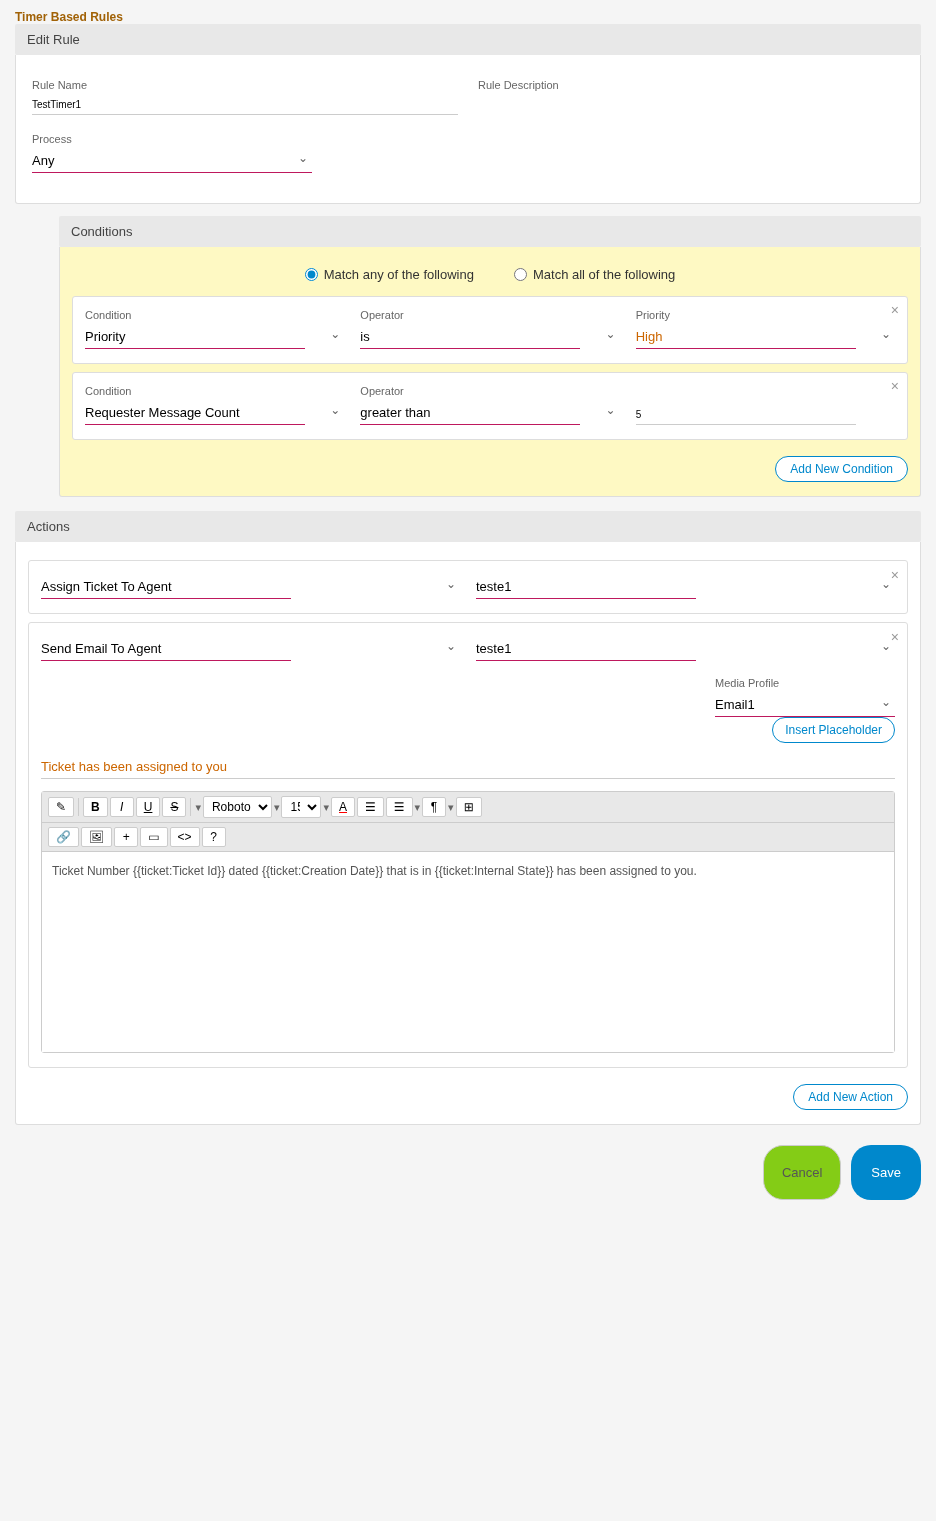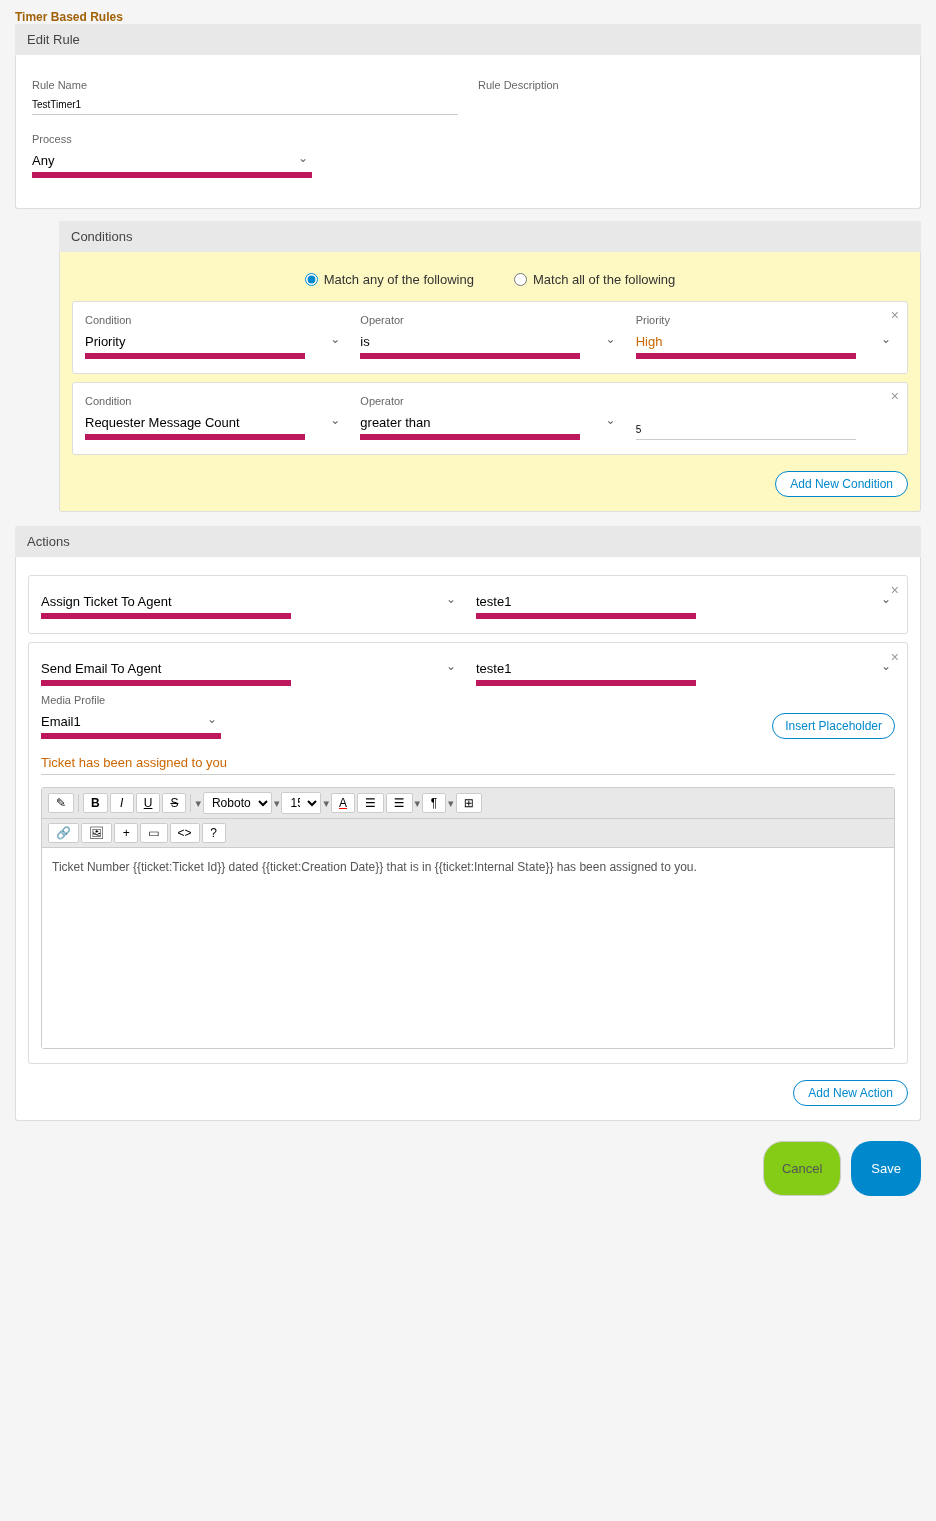--- a/index.html
+++ b/index.html
@@ -46,21 +46,21 @@
       resize: vertical;
       min-height: 70px;
     }
     .select-wrapper {
       position: relative;
       display: inline-block;
     }
     .select-wrapper select {
       appearance: none;
       border: none;
-      border-bottom: 6px solid #be185d;
+      border-bottom: 1px solid #be185d;
       padding: 4px 20px 4px 0;
       font-size: 13px;
       background: transparent;
       outline: none;
       cursor: pointer;
       width: 100%;
     }
     .select-wrapper::after {
       content: '⌄';
       position: absolute;
@@ -198,21 +198,22 @@
       cursor: pointer;
       color: #999;
       font-size: 14px;
       background: none;
       border: none;
     }
     .media-profile-row {
       display: flex;
       align-items: flex-end;
       justify-content: space-between;
-      margin-top: 8px;
+      margin-top: 16px;
+      flex-direction: column;
     }
     .insert-placeholder-btn {
       border: 1px solid #0088cc;
       background: #fff;
       color: #0088cc;
       padding: 5px 12px;
       border-radius: 20px;
       font-size: 12px;
       cursor: pointer;
     }

